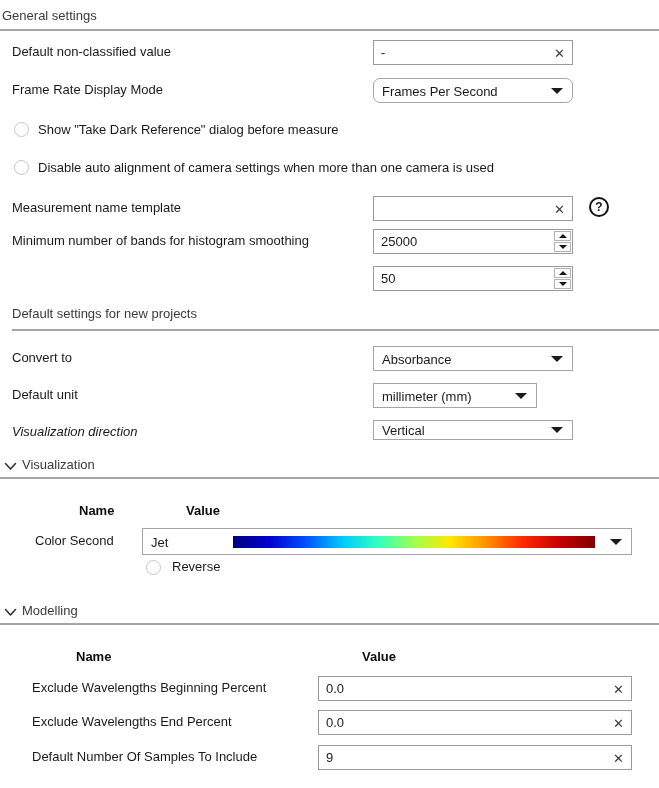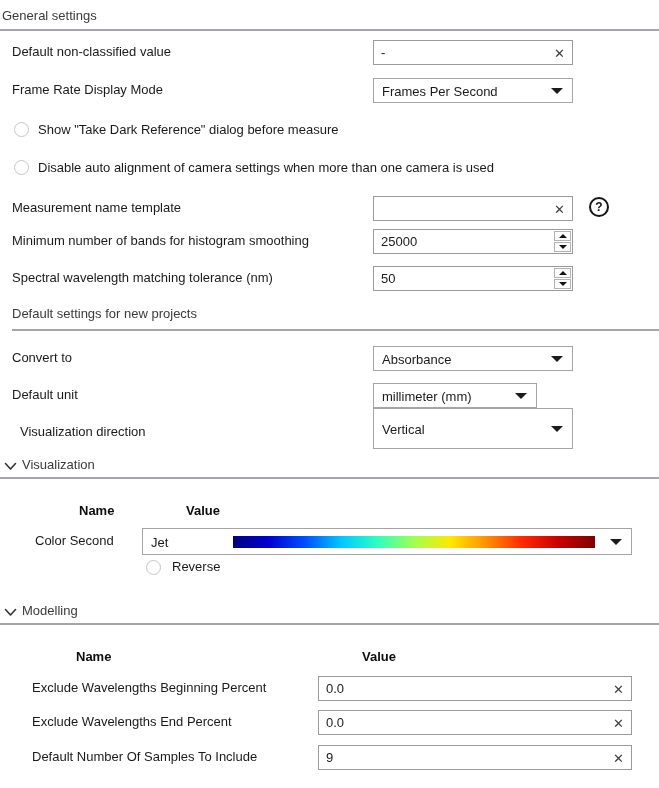--- a/index.html
+++ b/index.html
@@ -65,21 +65,21 @@
   <div class="sect" style="left:2px; top:8px;">General settings</div>
   <div class="hline" style="left:0; top:29px; width:659px;"></div>
 
   <div class="lbl" style="left:12px; top:44px;">Default non-classified value</div>
   <div class="field" style="left:373px; top:40px; width:200px; height:25px;">
     <input value="-" style="">
     <span class="clear-btn">✕</span>
   </div>
 
   <div class="lbl" style="left:12px; top:82px;">Frame Rate Display Mode</div>
-  <div class="combo" style="left:373px; top:78px; width:200px; height:25px;">
+  <div class="combo" style="left:373px; top:78px; width:200px; height:25px;border-radius:7px;">
     <span class="combo-text">Frames Per Second</span>
     <span class="combo-arrow"></span>
   </div>
 
   <span class="radio" style="left:14px; top:122px;"></span>
   <div class="lbl" style="left:38px; top:122px;">Show "Take Dark Reference" dialog before measure</div>
 
   <span class="radio" style="left:14px; top:160px;"></span>
   <div class="lbl" style="left:38px; top:160px;">Disable auto alignment of camera settings when more than one camera is used</div>
 
@@ -96,21 +96,20 @@
     <span class="spin">
       <span class="spin-btn tri-up">
           <span></span>
         </span>
       <span class="spin-btn tri-dn">
           <span></span>
         </span>
     </span>
   </div>
 
-  <div class="lbl" style="left:12px; top:270px;">Spectral wavelength matching tolerance (nm)</div>
   <div class="field" style="left:373px; top:266px; width:200px; height:25px;">
     <input style="padding-right: 22px;" value="50">
     <span class="spin">
       <span class="spin-btn tri-up">
           <span></span>
         </span>
       <span class="spin-btn tri-dn">
           <span></span>
         </span>
     </span>
@@ -124,22 +123,22 @@
     <span class="combo-text">Absorbance</span>
     <span class="combo-arrow"></span>
   </div>
 
   <div class="lbl" style="left:12px; top:387px;">Default unit</div>
   <div class="combo" style="left:373px; top:383px; width:164px; height:25px;">
     <span class="combo-text">millimeter (mm)</span>
     <span class="combo-arrow"></span>
   </div>
 
-  <div class="lbl" style="left:20px; top:424px;">Visualization direction</div>
-  <div class="combo" style="left:373px; top:408px; width:200px; height:41px;">
+  <div class="lbl" style="left:12px; top:424px;font-style:italic;">Visualization direction</div>
+  <div class="combo" style="left:373px; top:420px; width:200px; height:20px;">
     <span class="combo-text">Vertical</span>
     <span class="combo-arrow"></span>
   </div>
 
   <svg class="chev" style="left:4px; top:462px;" viewBox="0 0 13 9">
     <polyline points="1.5,1.5 6.5,7 11.5,1.5" fill="none" stroke="#333" stroke-width="1.6" stroke-linecap="round" stroke-linejoin="round"></polyline>
   </svg>
   <div class="sect" style="left:22px; top:457px;">Visualization</div>
   <div class="hline" style="left:0; top:477px; width:659px;"></div>
 

